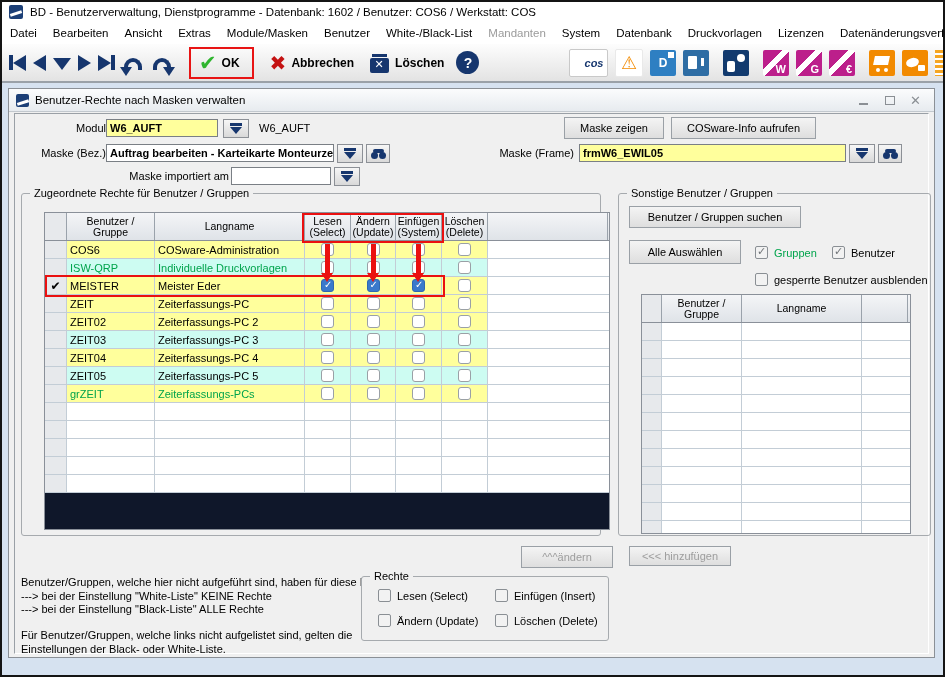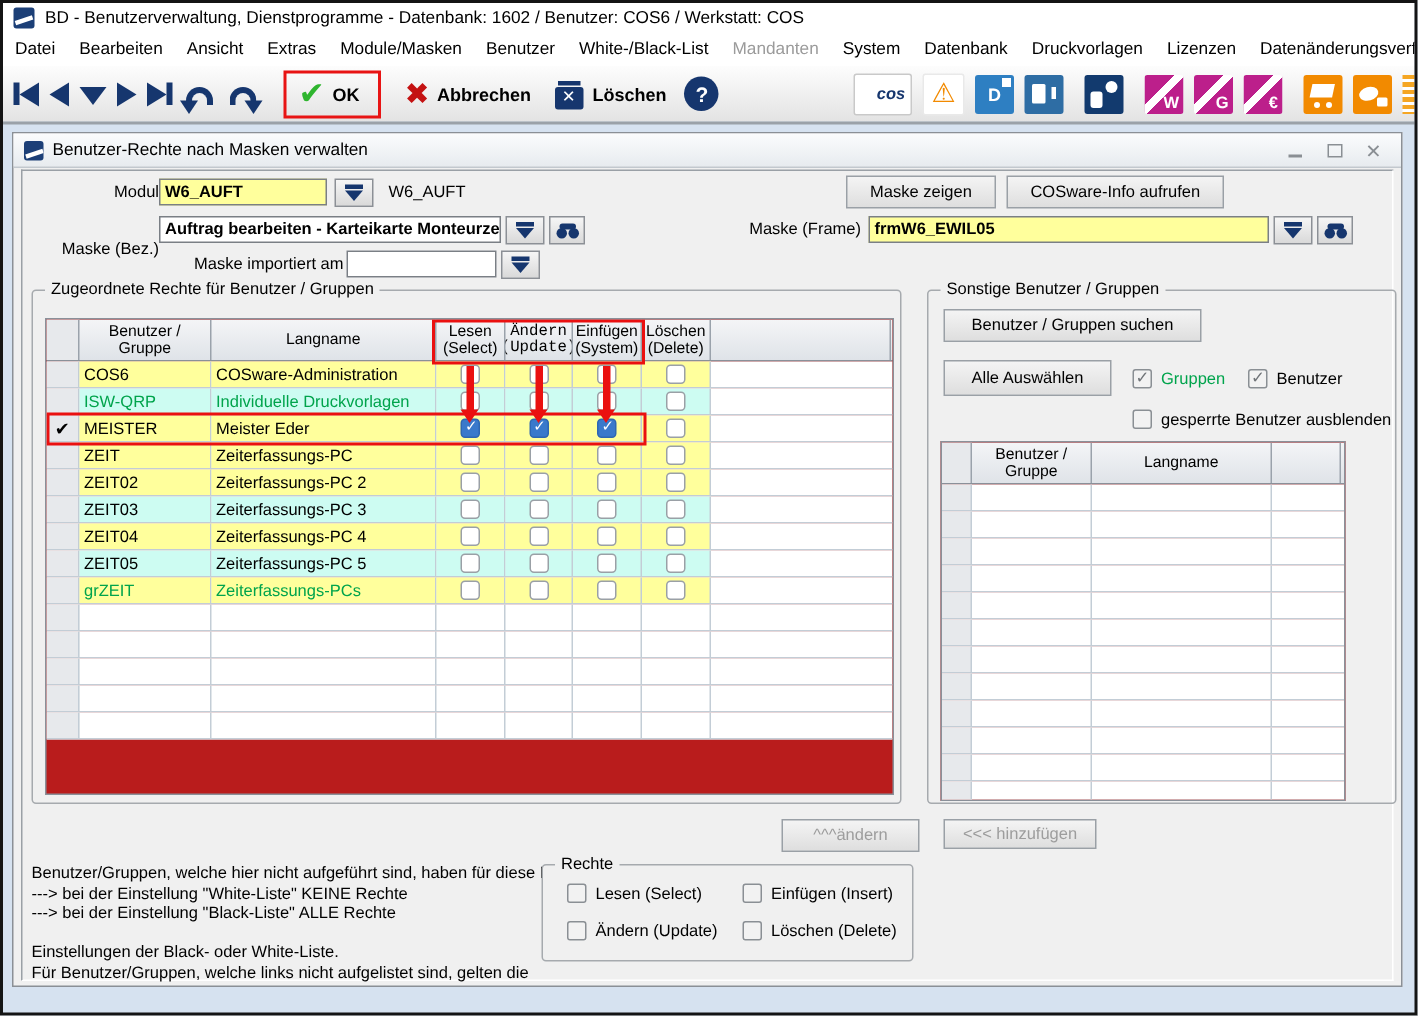--- a/index.html
+++ b/index.html
@@ -95,21 +95,21 @@
   .plain-text{position:absolute;height:18px;display:flex;align-items:center;font-size:11px;}
   .btn{position:absolute;background:linear-gradient(#f4f4f4,#dedede);border:1px solid #9aa0a6;font-size:11px;
        display:flex;align-items:center;justify-content:center;box-sizing:border-box;cursor:pointer;}
   .btn.disabled{color:#9d9d9d;}
 
   
   .group{position:absolute;border:1px solid #a6aaae;border-radius:3px;box-sizing:border-box;}
   .group-title{position:absolute;top:-7px;left:8px;background:#f0f0f0;padding:0 4px;font-size:11px;line-height:13px;}
 
   
-  .tablewrap{position:absolute;border:1px solid #8a9099;background:#b91c1c;overflow:hidden;box-sizing:content-box;}
+  .tablewrap{position:absolute;border:1px solid #8a9099;background:#0f172a;overflow:hidden;box-sizing:content-box;margin-left:14px;}
   .thead-row{display:flex;height:28px;border-bottom:1px solid #8a9099;background:linear-gradient(#f4f5f7,#dfe3e8);box-sizing:border-box;}
   .hcell{border-right:1px solid #9aa2ab;box-sizing:border-box;display:flex;align-items:center;justify-content:center;
          text-align:center;font-size:10.5px;line-height:11px;white-space:pre-line;overflow:hidden;}
   .trow{display:flex;height:18px;border-bottom:1px solid #c3cdd6;box-sizing:border-box;background:#fff;}
   .tcell{border-right:1px solid #c3cdd6;box-sizing:border-box;display:flex;align-items:center;padding:0 3px;
          overflow:hidden;white-space:nowrap;font-size:11px;}
   .selcell{background:#e7e9ec;justify-content:center;padding:0;}
   .tone-yellow{background:#ffff9c;}
   .tone-cyan{background:#cdfcf2;}
   .txt-green{color:#00a44c;}
@@ -241,21 +241,21 @@
 
     <div class="lab" style="left:7px;top:30px;width:90px">Modul</div>
     <div class="field yellow bold" style="left:97px;top:30px;width:112px">W6_AUFT</div>
     <div class="sqbtn" style="left:214px;top:30px">
         <span class="dd-glyph"></span>
       </div>
     <div class="plain-text" style="left:250px;top:30px">W6_AUFT</div>
     <div class="btn" style="left:555px;top:28px;width:100px;height:22px">Maske zeigen</div>
     <div class="btn" style="left:662px;top:28px;width:145px;height:22px">COSware-Info aufrufen</div>
 
-    <div class="lab" style="left:7px;top:68px;width:90px">Maske (Bez.)</div>
+    <div class="lab" style="left:7px;top:55px;width:90px">Maske (Bez.)</div>
     <div class="field bold" style="left:97px;top:55px;width:228px">Auftrag bearbeiten - Karteikarte Monteurzeit</div>
     <div class="sqbtn" style="left:328px;top:55px">
         <span class="dd-glyph"></span>
       </div>
     <div class="sqbtn" style="left:357px;top:55px;width:24px">
         <span class="binoc"></span>
       </div>
     <div class="lab" style="left:487px;top:55px;width:78px">Maske (Frame)</div>
     <div class="field yellow bold" style="left:570px;top:55px;width:267px">frmW6_EWIL05</div>
     <div class="sqbtn" style="left:840px;top:55px">
@@ -275,21 +275,21 @@
       <span class="group-title">Zugeordnete Rechte für Benutzer / Gruppen</span>
       <div class="tablewrap" id="left-table-wrap" style="left:8px;top:18px;width:564px;height:316px">
         <div id="left-table">
             <div class="thead-row">
               <div class="hcell selcell" style="width: 22px;"></div>
               <div class="hcell" style="width: 88px;">Benutzer /
 Gruppe</div>
               <div class="hcell" style="width: 150px;">Langname</div>
               <div class="hcell" style="width: 46px;">Lesen
 (Select)</div>
-              <div class="hcell" style="width: 45px; font-family: Liberation Mono, monospace;">Ändern
+              <div class="hcell" style="width: 45px;">Ändern
 (Update)</div>
               <div class="hcell" style="width: 46px;">Einfügen
 (System)</div>
               <div class="hcell" style="width: 46px;">Löschen
 (Delete)</div>
               <div class="hcell" style="width: 120px;"></div>
             </div>
             <div class="trow">
               <div class="tcell selcell" style="width: 22px;"></div>
               <div class="tcell tone-yellow" style="width: 88px;">COS6</div>
@@ -639,17 +639,17 @@
         <span class="wcb dis"></span>
         <span>Einfügen (Insert)</span>
       </div>
       <div class="wcb-row" style="left:133px;top:37px">
         <span class="wcb dis"></span>
         <span>Löschen (Delete)</span>
       </div>
     </div>
 
     <div class="para" style="left:12px;top:540px;width:430px">
+      <div>Für Benutzer/Gruppen, welche links nicht aufgelistet sind, gelten die</div>
       <div>Einstellungen der Black- oder White-Liste.</div>
-      <div>Für Benutzer/Gruppen, welche links nicht aufgelistet sind, gelten die</div>
     </div>
   </div>
 </div>
 
 </body></html>

